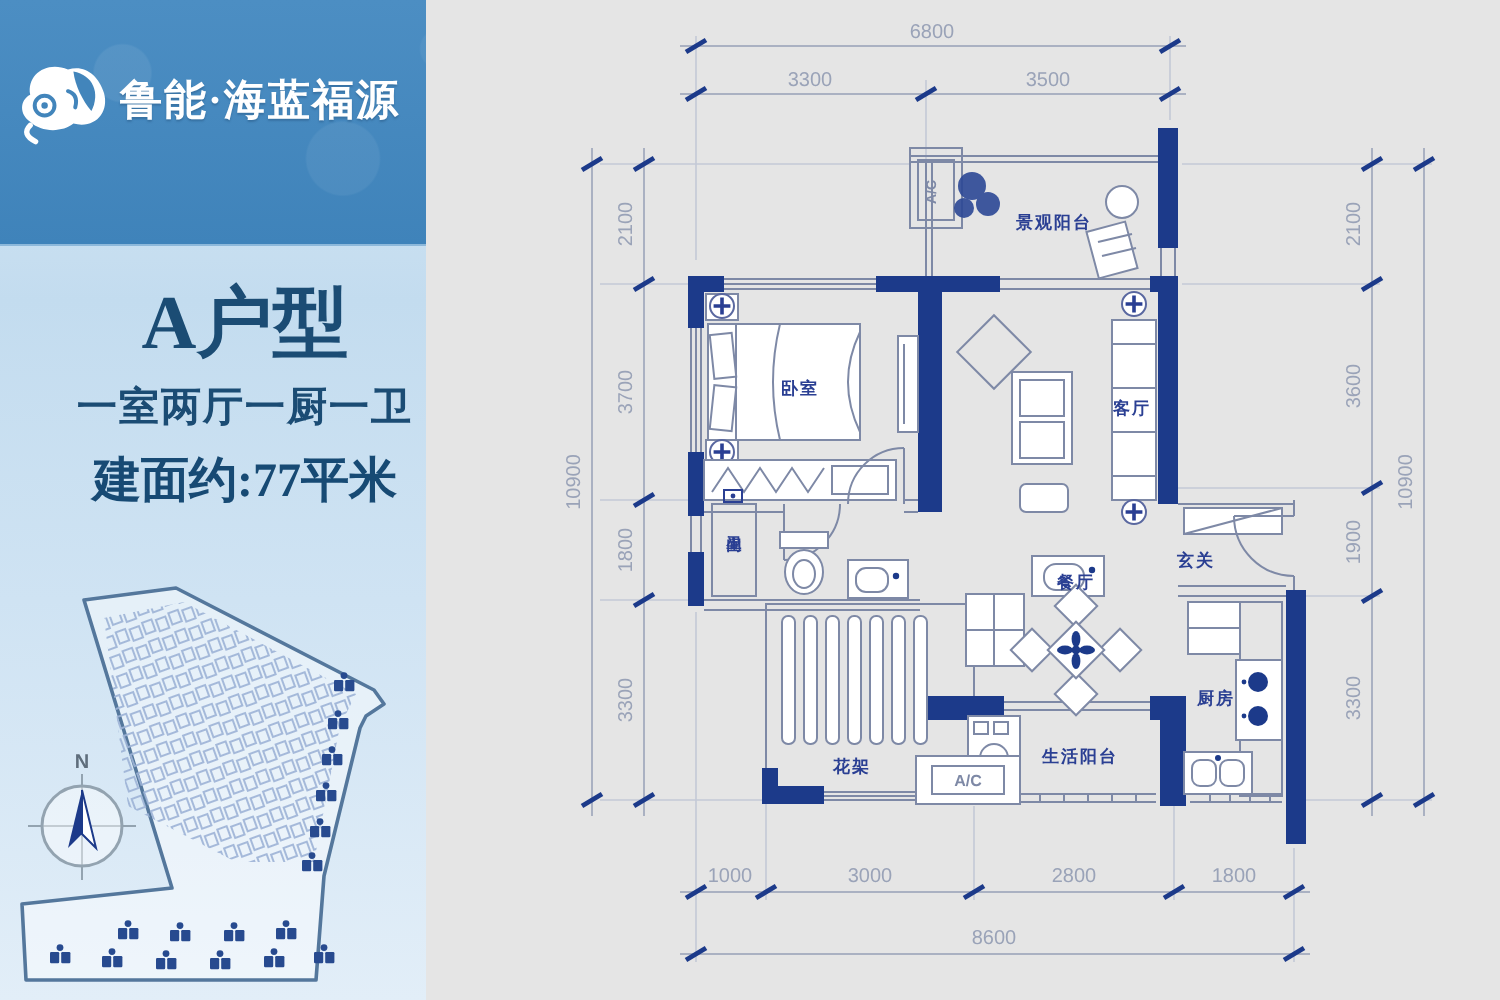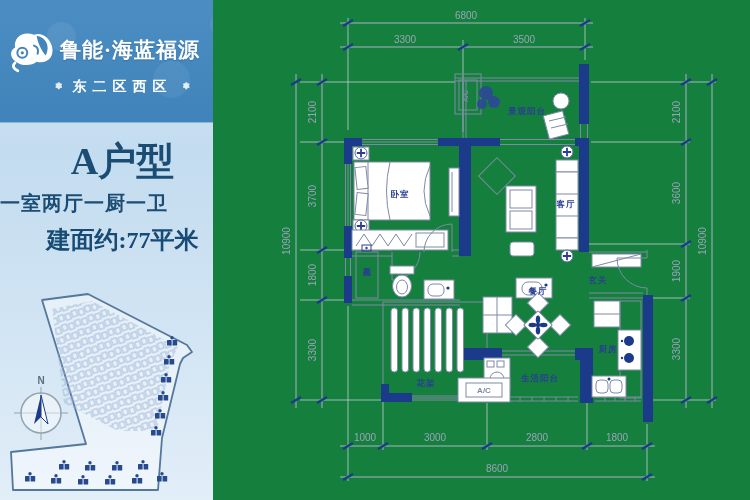--- a/index.html
+++ b/index.html
@@ -19,29 +19,29 @@
   .logo-icon{position:absolute;left:7px;top:26px;width:54px;height:50px;}
   .brand-name{position:absolute;left:60px;top:36px;width:150px;color:#ffffff;
       font-family:"Liberation Serif", serif;font-weight:bold;font-size:21px;
       letter-spacing:1px;white-space:nowrap;text-shadow:0 1px 1px rgba(30,70,110,.35);}
   .brand-sub{position:absolute;left:0;top:78px;width:100%;text-align:center;color:#ffffff;
       font-size:14px;font-weight:bold;letter-spacing:6px;}
   .brand-sub .orn{font-size:9px;letter-spacing:0;opacity:.85;vertical-align:2px;}
 
   .unit-title{position:absolute;left:0;top:136px;width:100%;text-align:center;
       color:#1b4c74;font-family:"Liberation Serif", serif;font-weight:bold;font-size:38px;}
-  .unit-layout{position:absolute;left:0;top:190px;width:100%;
+  .unit-layout{position:absolute;left:0;top:190px;width:100%;text-align:center;
       color:#1b4c74;font-family:"Liberation Serif", serif;font-weight:bold;font-size:20px;letter-spacing:1px;}
   .unit-area{position:absolute;left:0;top:224px;width:100%;text-align:center;
       color:#174a74;font-family:"Liberation Serif", serif;font-weight:bold;font-size:24px;}
 
   .site-map{position:absolute;left:0;top:283px;width:213px;height:217px;}
 
   
-  .plan-panel{position:absolute;left:213px;top:0;width:537px;height:500px;background:#15803d;}
+  .plan-panel{position:absolute;left:213px;top:0;width:537px;height:500px;background:#e5e5e5;}
   svg text{font-family:"Liberation Sans", sans-serif;}
   .dimtxt{fill:#9aa3b8;font-size:10px;}
   .roomtxt{fill:#2a3f93;font-size:8.5px;font-weight:bold;letter-spacing:1px;}
   .actxt{fill:#7e89a6;font-size:7px;font-weight:bold;}
   .thin{stroke:#7e89a6;stroke-width:1;fill:none;}
   .furn{stroke:#7e89a6;stroke-width:1;fill:#ffffff;}
   .ext{stroke:#c3c9d6;stroke-width:.8;}
   .dimline{stroke:#aab1c2;stroke-width:1;}
 </style>
 </head>
@@ -51,21 +51,20 @@
   <div class="brand-band">
     <svg class="logo-icon" viewBox="0 0 60 52">
       <path d="M30 8 C18 3 7 11 9 22 C3 25 3 33 9 37 C15 43 27 43 33 38 C45 41 53 32 50 21 C47 11 39 5 30 8 Z" fill="#ffffff"></path>
       <path d="M33 9 C44 11 48 21 43 31 C38 25 34 17 33 9 Z" fill="#4285bb"></path>
       <circle cx="17" cy="28" r="5.5" fill="none" stroke="#4285bb" stroke-width="2.2"></circle>
       <circle cx="17" cy="28" r="1.8" fill="#4285bb"></circle>
       <path d="M30 20 q6 2 4 9" stroke="#4285bb" stroke-width="2.2" fill="none" stroke-linecap="round"></path>
       <path d="M9 39 q-5 5 3 9" stroke="#ffffff" stroke-width="3" fill="none" stroke-linecap="round"></path>
     </svg>
     <div class="brand-name">鲁能·海蓝福源</div>
-    <div class="brand-sub"><span class="orn">❃</span> <span>东二区西区</span> <span class="orn">❃</span></div>
   </div>
 
   <div class="unit-title">A户型</div>
   <div class="unit-layout">一室两厅一厨一卫</div>
   <div class="unit-area">建面约:77平米</div>
 
   <svg class="site-map" viewBox="0 0 213 217">
     <defs>
       <pattern id="hp" width="14" height="10" patternUnits="userSpaceOnUse" patternTransform="rotate(-20)">
         <rect x="1" y="1" width="5" height="6" fill="none" stroke="#9db3d6" stroke-width="1"></rect>

